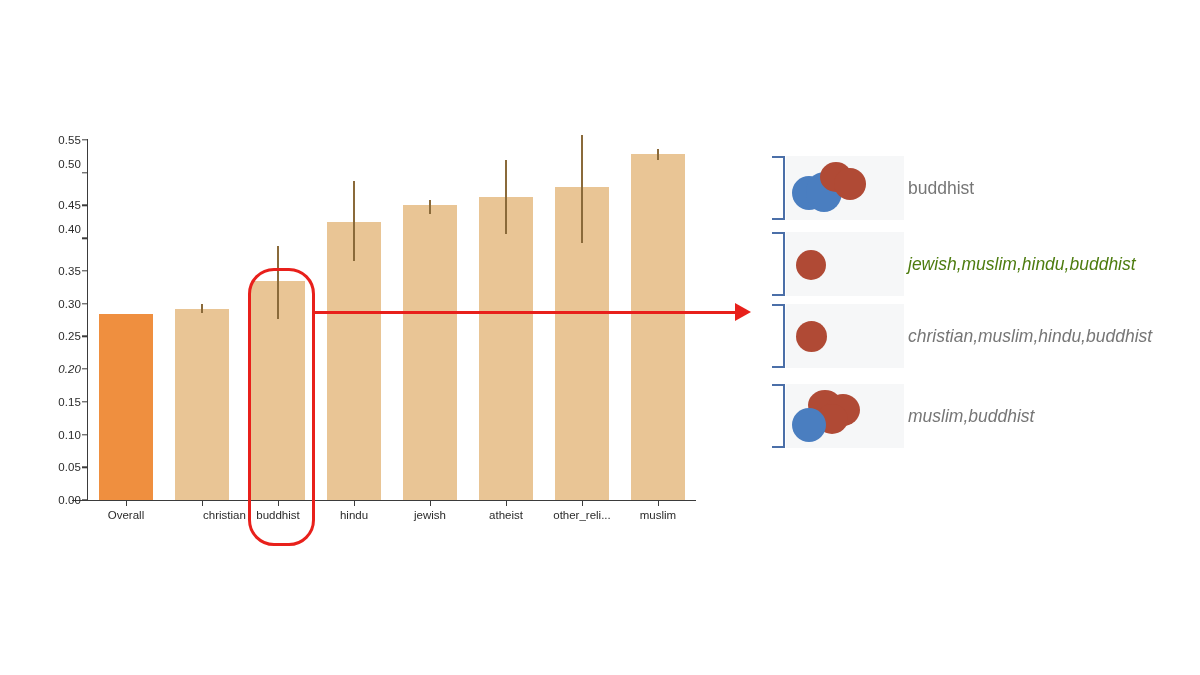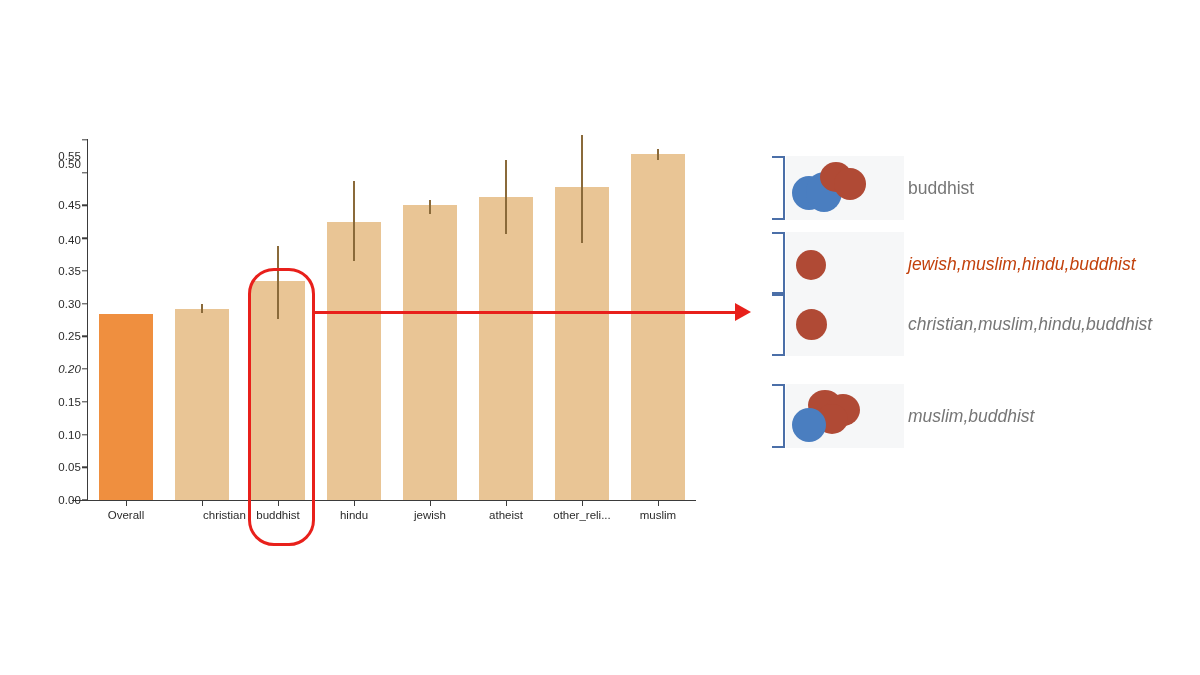--- a/index.html
+++ b/index.html
@@ -201,27 +201,27 @@
         <div class="ytick" style="top: 261.818px; text-align: center;">0.15</div>
         <div class="ytick-mark" style="top: 261.818px;"></div>
         <div class="ytick" style="top: 229.091px; font-style: italic;">0.20</div>
         <div class="ytick-mark" style="top: 229.091px;"></div>
         <div class="ytick" style="top: 196.364px;">0.25</div>
         <div class="ytick-mark" style="top: 196.364px;"></div>
         <div class="ytick" style="top: 163.636px;">0.30</div>
         <div class="ytick-mark" style="top: 163.636px;"></div>
         <div class="ytick" style="top: 130.909px;">0.35</div>
         <div class="ytick-mark" style="top: 130.909px;"></div>
-        <div class="ytick" style="top: 100px;">0.40</div>
+        <div class="ytick" style="top: 89px;">0.40</div>
         <div class="ytick-mark" style="top: 98.1818px;"></div>
         <div class="ytick" style="top: 65.4545px;">0.45</div>
         <div class="ytick-mark" style="top: 65.4545px;"></div>
         <div class="ytick" style="top: 24px;">0.50</div>
         <div class="ytick-mark" style="top: 32.7273px;"></div>
-        <div class="ytick" style="top: 0px; margin-top: 16px;">0.55</div>
+        <div class="ytick" style="top: 0px;">0.55</div>
         <div class="ytick-mark" style="top: 0px;"></div>
       </div>
     <div id="bars">
         <div class="bar" style="left: 11px; width: 54px; height: 185.891px; background: rgb(239, 143, 63);"></div>
         <div class="bar" style="left: 87px; width: 54px; height: 191.127px; background: rgb(233, 197, 149);"></div>
         <div class="bar" style="left: 163px; width: 54px; height: 218.618px; background: rgb(233, 197, 149);"></div>
         <div class="bar" style="left: 239px; width: 54px; height: 278.182px; background: rgb(233, 197, 149);"></div>
         <div class="bar" style="left: 315px; width: 54px; height: 295.2px; background: rgb(233, 197, 149);"></div>
         <div class="bar" style="left: 391px; width: 54px; height: 303.055px; background: rgb(233, 197, 149);"></div>
         <div class="bar" style="left: 467px; width: 54px; height: 312.873px; background: rgb(233, 197, 149);"></div>
@@ -271,23 +271,23 @@
         <div class="blob" style="left: 34px; top: 6px; width: 32px; height: 30px; background: rgb(176, 74, 53);"></div>
         <div class="blob" style="left: 48px; top: 12px; width: 32px; height: 32px; background: rgb(176, 74, 53);"></div>
       </div>
       <div class="row-label" style="color: rgb(118, 118, 118);">buddhist</div>
     </div>
     <div class="result-row" style="top: 88px;">
       <div class="bracket" style="border-top-color: rgb(75, 111, 168); border-right-color: rgb(75, 111, 168); border-bottom-color: rgb(75, 111, 168); border-left: none;"></div>
       <div class="thumb" style="background: rgb(246, 247, 248);">
         <div class="blob" style="left: 10px; top: 18px; width: 30px; height: 30px; background: rgb(176, 74, 53);"></div>
       </div>
-      <div class="row-label italic" style="color: #c2410c;">jewish,muslim,hindu,buddhist</div>
-    </div>
-    <div class="result-row" style="top: 148px;">
+      <div class="row-label italic" style="color: #4d7c0f;">jewish,muslim,hindu,buddhist</div>
+    </div>
+    <div class="result-row" style="top: 160px;">
       <div class="bracket" style="border-top-color: rgb(75, 111, 168); border-right-color: rgb(75, 111, 168); border-bottom-color: rgb(75, 111, 168); border-left: none;"></div>
       <div class="thumb" style="background: rgb(246, 247, 248);">
         <div class="blob" style="left: 10px; top: 17px; width: 31px; height: 31px; background: rgb(176, 74, 53);"></div>
       </div>
       <div class="row-label italic" style="color: rgb(118, 118, 118);">christian,muslim,hindu,buddhist</div>
     </div>
     <div class="result-row" style="top: 240px;">
       <div class="bracket" style="border-top-color: rgb(75, 111, 168); border-right-color: rgb(75, 111, 168); border-bottom-color: rgb(75, 111, 168); border-left: none;"></div>
       <div class="thumb" style="background: rgb(246, 247, 248);">
         <div class="blob" style="left: 22px; top: 6px; width: 34px; height: 30px; background: rgb(176, 74, 53);"></div>

